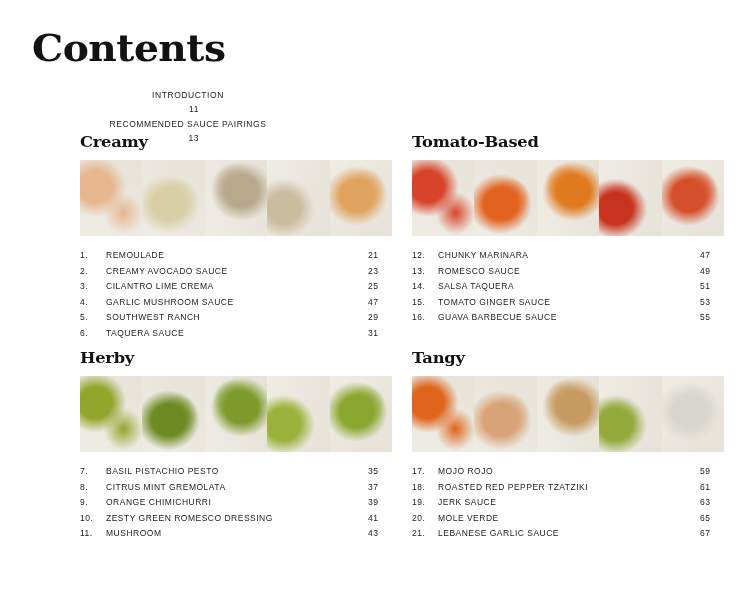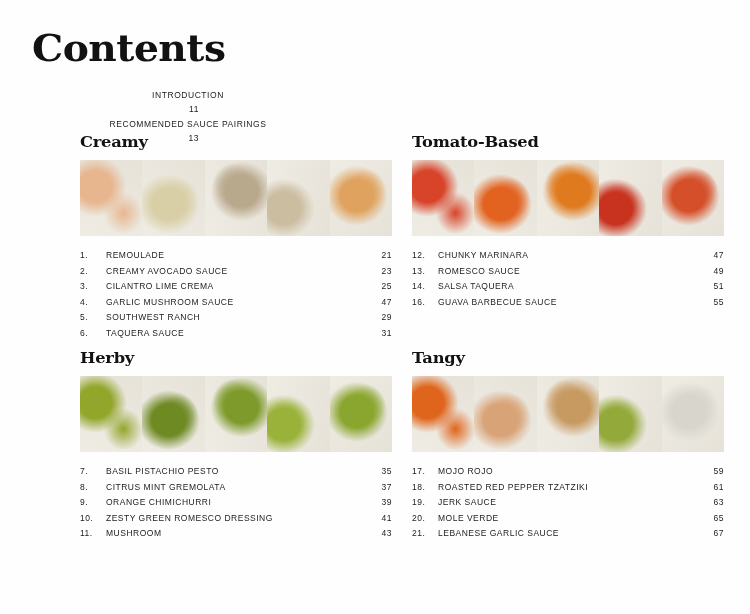--- a/index.html
+++ b/index.html
@@ -106,21 +106,21 @@
     line-height: 15.5px;
     color: #1b1b1b;
   }
   .entry .num {
     flex: 0 0 26px;
     text-align: left;
   }
   .entry .name { flex: 1 1 auto; }
   .entry .pg {
     flex: 0 0 24px;
-    text-align: right;
+    text-align: left;
   }
 </style>
 </head>
 <body>
 
 <div class="page">
 
   <div class="title">Contents</div>
 
   <div class="frontmatter">
@@ -196,20 +196,25 @@
         <span class="num">13.</span>
         <span class="name">ROMESCO SAUCE</span>
         <span class="pg">49</span>
       </div>
       <div class="entry">
         <span class="num">14.</span>
         <span class="name">SALSA TAQUERA</span>
         <span class="pg">51</span>
       </div>
       <div class="entry">
+        <span class="num">15.</span>
+        <span class="name">TOMATO GINGER SAUCE</span>
+        <span class="pg">53</span>
+      </div>
+      <div class="entry">
         <span class="num">16.</span>
         <span class="name">GUAVA BARBECUE SAUCE</span>
         <span class="pg">55</span>
       </div>
     </div>
   </div>
 
   <div class="col col-left row-bottom">
     <div class="sec-title">Herby</div>
     <div class="strip">

